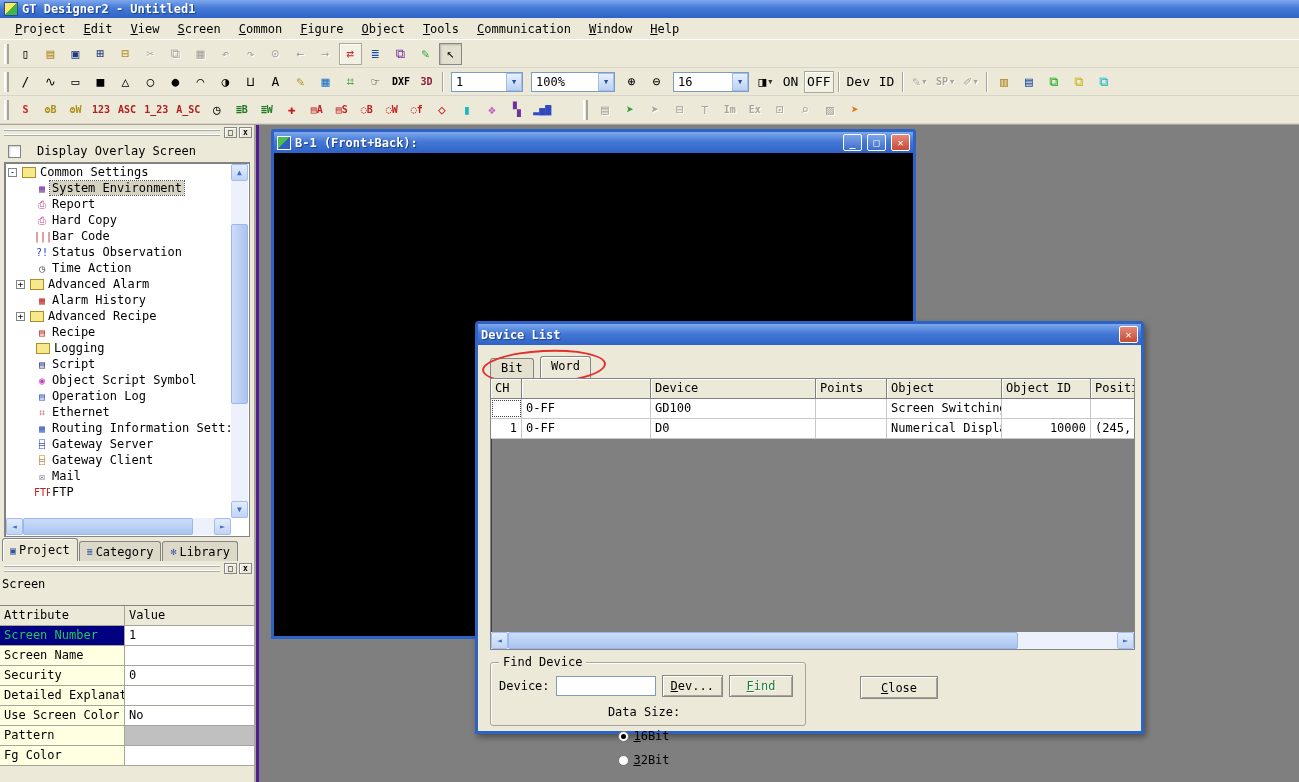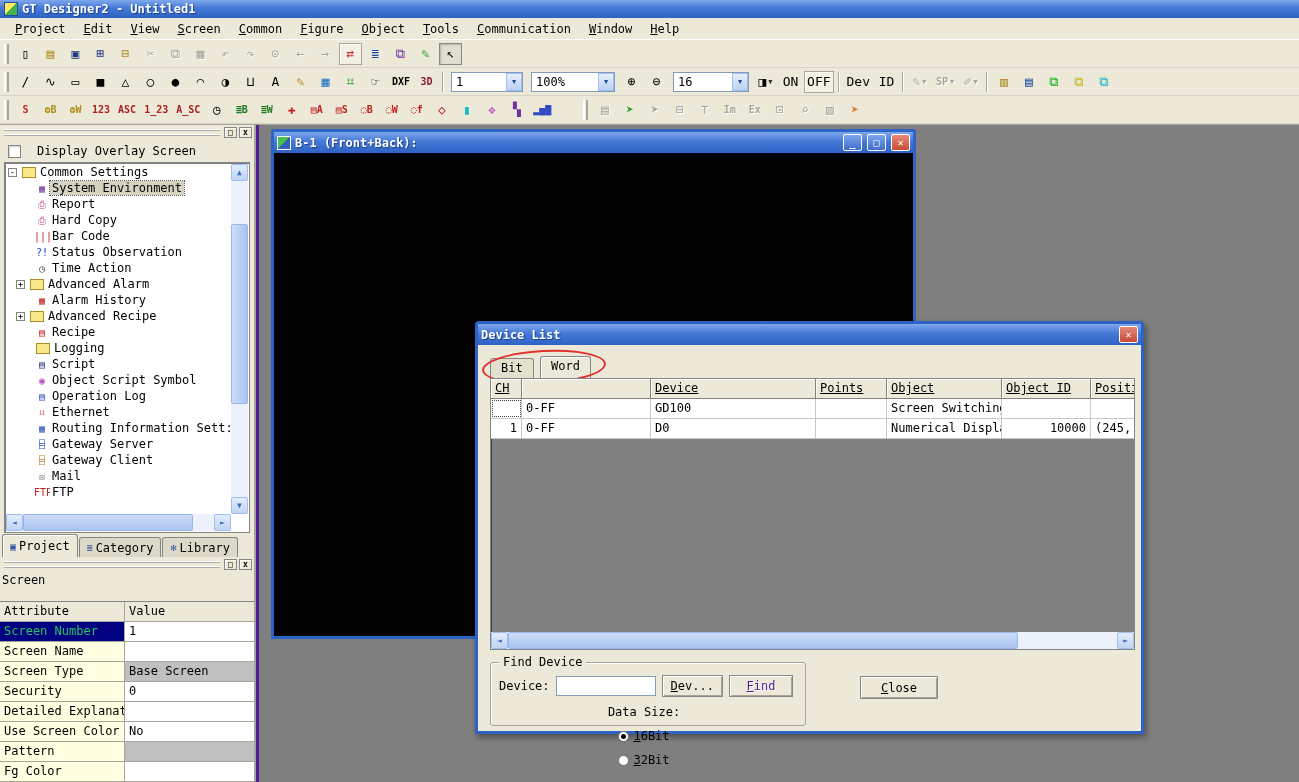--- a/index.html
+++ b/index.html
@@ -116,39 +116,39 @@
     border:3px solid #2E63C6; border-radius:4px 4px 0 0; background:#ECE9D8;
     box-shadow:2px 3px 6px rgba(0,0,0,.4); }
   .dlg-body { position:absolute; inset:21px 0 0 0; }
   .dtab { position:absolute; height:20px; padding:2px 10px 0 10px; border:1px solid #848484;
     border-bottom:none; border-radius:3px 3px 0 0; background:#E4E0CE; }
   .dtab.active { background:#ECE9D8; box-shadow:inset 1px 1px 0 #fff; }
   .redellipse { position:absolute; left:4px; top:26px; width:124px; height:34px;
     border:2px solid #E03030; border-radius:50%; transform:rotate(-3deg); pointer-events:none; }
   .dltable { position:absolute; left:12px; top:52px; width:645px; height:272px;
     background:#808080; border:1px solid #848484; box-shadow:inset 1px 1px 0 #404040; overflow:hidden; }
-  .dlhead { display:flex; height:20px;text-decoration:underline; }
+  .dlhead { display:flex; height:20px; }
   .dlhead .hc { background:#ECE9D8; border-right:1px solid #808080; border-bottom:1px solid #808080;
     box-shadow:inset 1px 1px 0 #fff; padding:2px 4px; overflow:hidden; white-space:nowrap; flex:0 0 auto; }
   .dlrow { display:flex; height:20px; background:#fff; border-bottom:1px solid #C8C8C8; }
   .dlrow .c { border-right:1px solid #C8C8C8; padding:2px 4px; overflow:hidden; white-space:nowrap; flex:0 0 auto; }
   .c1{width:31px; text-align:right;} .c2{width:129px;} .c3{width:165px;} .c4{width:71px;}
   .c5{width:115px;} .c6{width:89px; text-align:right;} .c7{width:60px;}
   .c1.focus { outline:1px dotted #404040; outline-offset:-2px; }
   .dlhscroll { position:absolute; left:0; right:0; bottom:0; height:17px; background:#ECF1FB; display:flex; }
   .group { position:absolute; left:12px; top:338px; width:316px; height:64px;
     border:1px solid #A8A49B; border-radius:3px; box-shadow:inset 1px 1px 0 #fff; }
   .grouplabel { position:absolute; top:-8px; left:8px; background:#ECE9D8; padding:0 4px; }
   .frow { display:flex; align-items:center; gap:6px; padding:12px 8px 0 8px; }
   .frow2 { display:flex; align-items:center; gap:10px; padding:8px 8px 0 0;flex-direction:column; }
   .textinput { width:100px; height:20px; background:#fff; border:1px solid #7F9DB9; }
   .btn { height:22px; padding:0 8px; background:#ECE9D8; border:1px solid #888;
     box-shadow:inset 1px 1px 0 #fff, inset -1px -1px 0 #A8A49B; font-family:inherit; font-size:12px; }
   .btn::first-letter { text-decoration:underline; }
-  .btn.disabled { color:#4c1d95; text-shadow:1px 1px 0 #fff; }
+  .btn.disabled { color:#15803d; text-shadow:1px 1px 0 #fff; }
   .btn.closebtn { position:absolute; left:382px; top:352px; width:78px; height:23px; }
   .radio { width:11px; height:11px; border:1px solid #707070; border-radius:50%; background:#fff; position:relative; }
   .radio.on::after { content:""; position:absolute; inset:2px; border-radius:50%; background:#000; }
   .rlabel::first-letter { text-decoration:underline; }
   .rgroup { display:flex; align-items:center; gap:4px; }
 </style>
 </head>
 <body>
 
 <div class="titlebar">
@@ -649,24 +649,20 @@
             <div class="prow">
               <div class="pattr selected">Screen Number</div>
               <div class="pval">1</div>
             </div>
           
             <div class="prow">
               <div class="pattr">Screen Name</div>
               <div class="pval"></div>
             </div>
           
-            <div class="prow">
-              <div class="pattr">Screen Type</div>
-              <div class="pval gray">Base Screen</div>
-            </div>
           
             <div class="prow">
               <div class="pattr">Security</div>
               <div class="pval">0</div>
             </div>
           
             <div class="prow">
               <div class="pattr">Detailed Explanation</div>
               <div class="pval"></div>
             </div>

